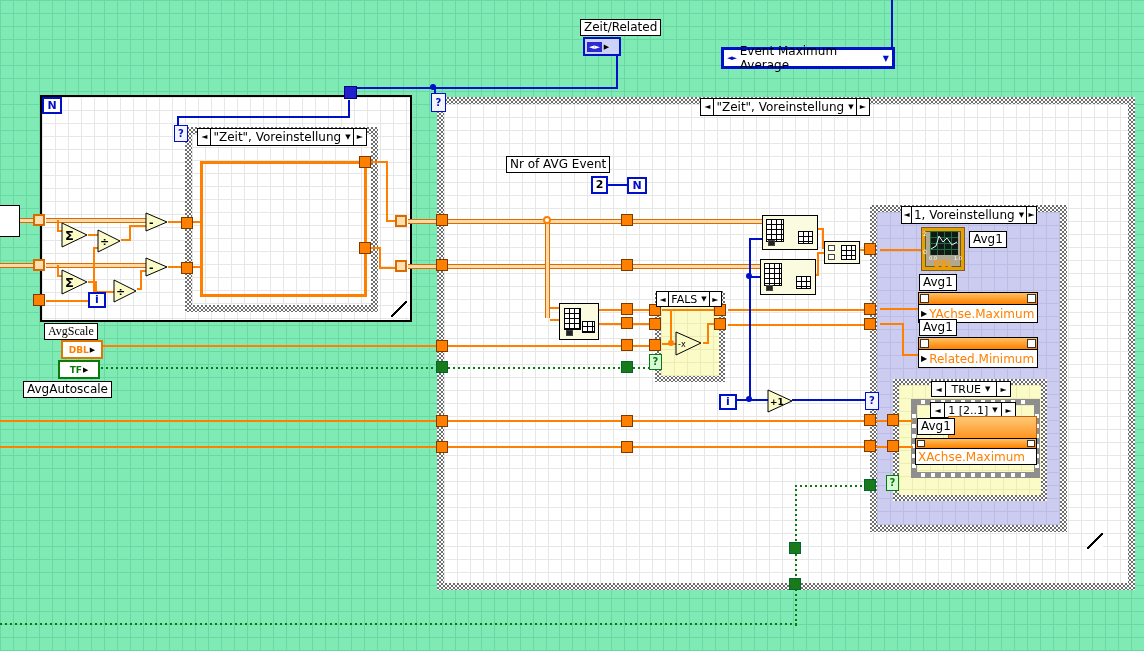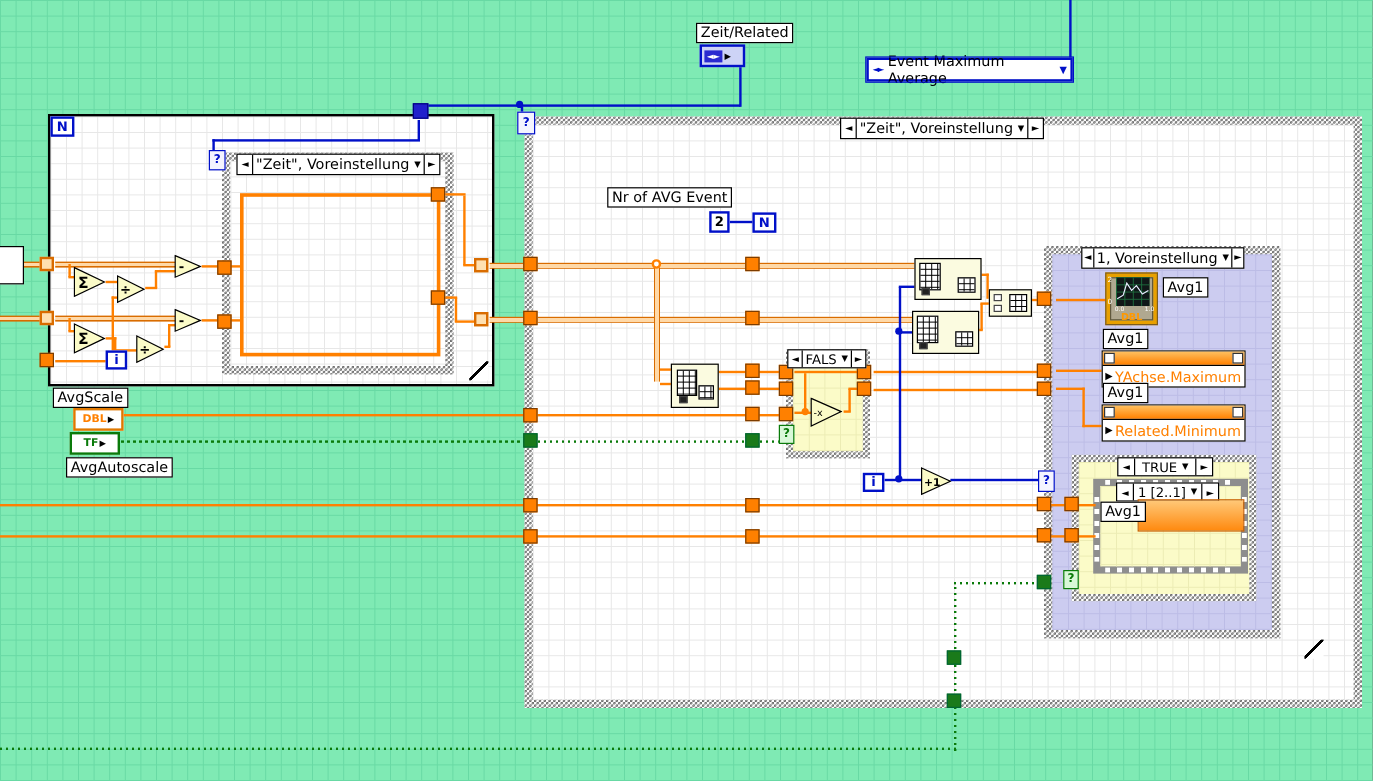--- a/index.html
+++ b/index.html
@@ -187,30 +187,30 @@
   <div class="abs enum-sm" style="left:583px;top:37px;width:34px;height:15px;">
     <span class="es-band">◄►</span>
     <span class="es-tick">▶</span>
   </div>
   <div class="abs enum-big" style="left:722px;top:48px;width:162px;height:16px;">
     <span class="eb-glyph">◄►</span>
     <span>Event Maximum Average</span>
     <span class="eb-drop">▼</span>
   </div>
   <div class="abs lbl" style="left:506px;top:156px;">Nr of AVG Event</div>
-  <div class="abs lbl" style="left:44px;top:323px;">AvgScale</div>
+  <div class="abs lbl" style="left:44px;top:323px;font-family:Liberation Serif, serif;">AvgScale</div>
   <div class="abs ctl dbl" style="left:61px;top:340px;width:38px;height:15px;">
     <span>DBL</span>
       <span class="tick">▶</span>
   </div>
   <div class="abs ctl tf" style="left:58px;top:360px;width:38px;height:15px;">
     <span>TF</span>
       <span class="tick">▶</span>
   </div>
-  <div class="abs lbl" style="left:23px;top:381px;margin-left:32px;">AvgAutoscale</div>
+  <div class="abs lbl" style="left:23px;top:381px;">AvgAutoscale</div>
   <div class="abs lbl" style="left:-6px;top:205px;width:18px;height:30px;"></div>
 
   <div class="abs blubox" style="left:42px;top:97px;width:16px;height:13px;line-height:13px;">N</div>
   <div class="abs blubox" style="left:627px;top:177px;width:16px;height:13px;line-height:13px;">N</div>
   <div class="abs blubox" style="left:591px;top:176px;width:13px;height:14px;line-height:14px;color:#000;">2</div>
   <div class="abs blubox" style="left:88px;top:292px;width:14px;height:12px;line-height:12px;">i</div>
   <div class="abs blubox" style="left:719px;top:394px;width:14px;height:12px;line-height:12px;">i</div>
 
   <div class="abs qsel" style="left:174px;top:125px;width:12px;height:15px;line-height:15px;">?</div>
   <div class="abs qsel" style="left:431px;top:93px;width:13px;height:17px;line-height:17px;">?</div>
@@ -307,20 +307,29 @@
         <span class="pn-end"></span>
         <span class="pn-end r"></span>
       </div>
     <div class="pn-row">
         <span class="arr">▶</span>
         <span>Related.Minimum</span>
       </div>
   </div>
 
   <div class="abs lbl" style="left:917px;top:418px;z-index:41;">Avg1</div>
+  <div class="abs pnode" style="left:915px;top:438px;width:122px;z-index:41;">
+    <div class="pn-bar" style="height:9px;">
+        <span class="pn-end" style="width:6px;height:5px;"></span>
+        <span class="pn-end r" style="width:6px;height:5px;"></span>
+      </div>
+    <div class="pn-row" style="height:15px;">
+        <span>XAchse.Maximum</span>
+      </div>
+  </div>
 
 <div class="abs w-d wire" style="left: 13px; top: 218px; width: 28px;"></div>
     <div class="abs w-d wire" style="left: 46px; top: 218px; width: 101px;"></div>
     <div class="abs w-d wire" style="left: 0px; top: 263px; width: 41px;"></div>
     <div class="abs w-d wire" style="left: 46px; top: 263px; width: 101px;"></div>
     <div class="abs w-d wire" style="left: 408px; top: 219px; width: 30px;"></div>
     <div class="abs w-d wire" style="left: 448px; top: 219px; width: 315px;"></div>
     <div class="abs w-d wire" style="left: 408px; top: 264px; width: 30px;"></div>
     <div class="abs w-d wire" style="left: 448px; top: 264px; width: 314px;"></div>
     <div class="abs w-dv wire" style="left: 545px; top: 223px; height: 95px;"></div>

